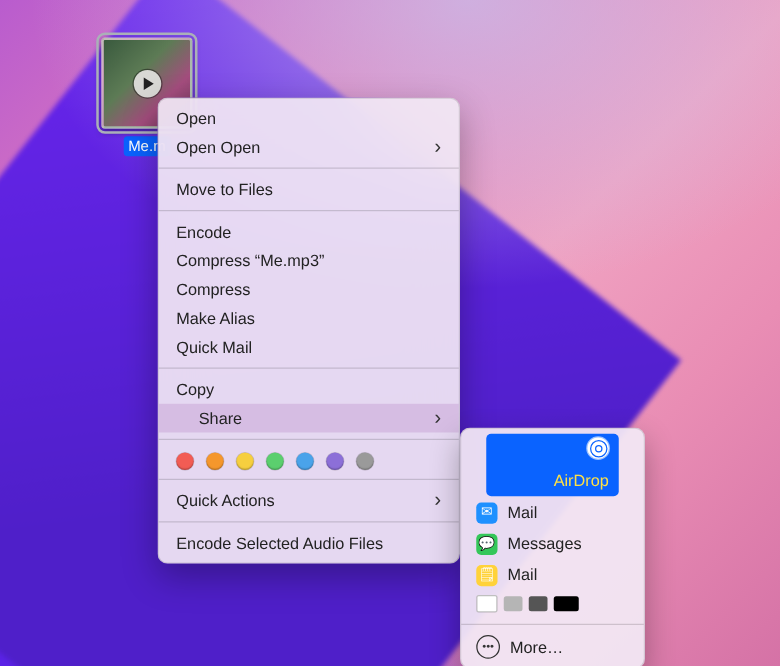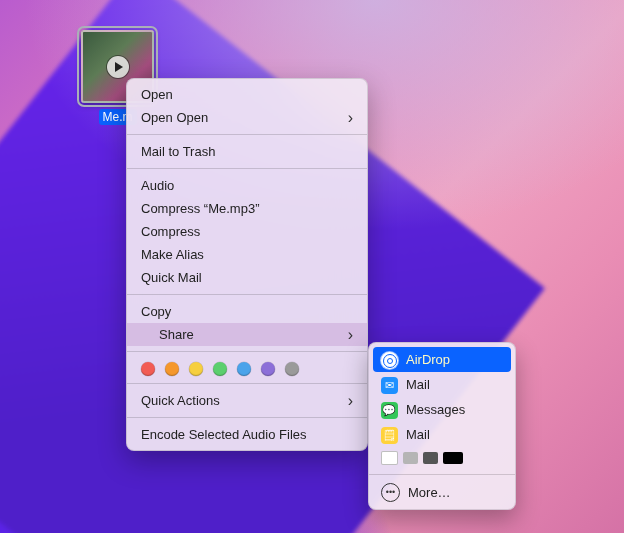--- a/index.html
+++ b/index.html
@@ -159,24 +159,25 @@
     z-index: 4;
   }
   .submenu-item {
     padding: 3px 12px;
     gap: 8px;
     justify-content: flex-start;
     line-height: 19px;
   }
   .submenu-item.selected {
     background: #0a63ff;
-    color: #fef9c3;
+    color: #fde047;
     border-radius: 4px;
-    margin: 0 4px;
+    margin: 0 20px;
     padding: 3px 8px;
+    flex-direction: column;
   }
   .sub-icon {
     width: 17px;
     height: 17px;
     border-radius: 4px;
     flex: 0 0 17px;
     display:flex;
     align-items:center;
     justify-content:center;
     font-size: 11px;
@@ -221,25 +222,25 @@
 
 <div class="menu">
   <div class="menu-item">
       <span>Open</span>
     </div>
   <div class="menu-item has-sub">
       <span>Open Open</span>
     </div>
   <div class="menu-sep"></div>
   <div class="menu-item">
-      <span>Mail to Trash</span>
-    </div>
-  <div class="menu-sep"></div>
-  <div class="menu-item">
-      <span>Audio</span>
+      <span>Move to Files</span>
+    </div>
+  <div class="menu-sep"></div>
+  <div class="menu-item">
+      <span>Encode</span>
     </div>
   <div class="menu-item">
       <span>Compress “Me.mp3”</span>
     </div>
   <div class="menu-item">
       <span>Compress</span>
     </div>
   <div class="menu-item">
       <span>Make Alias</span>
     </div>

